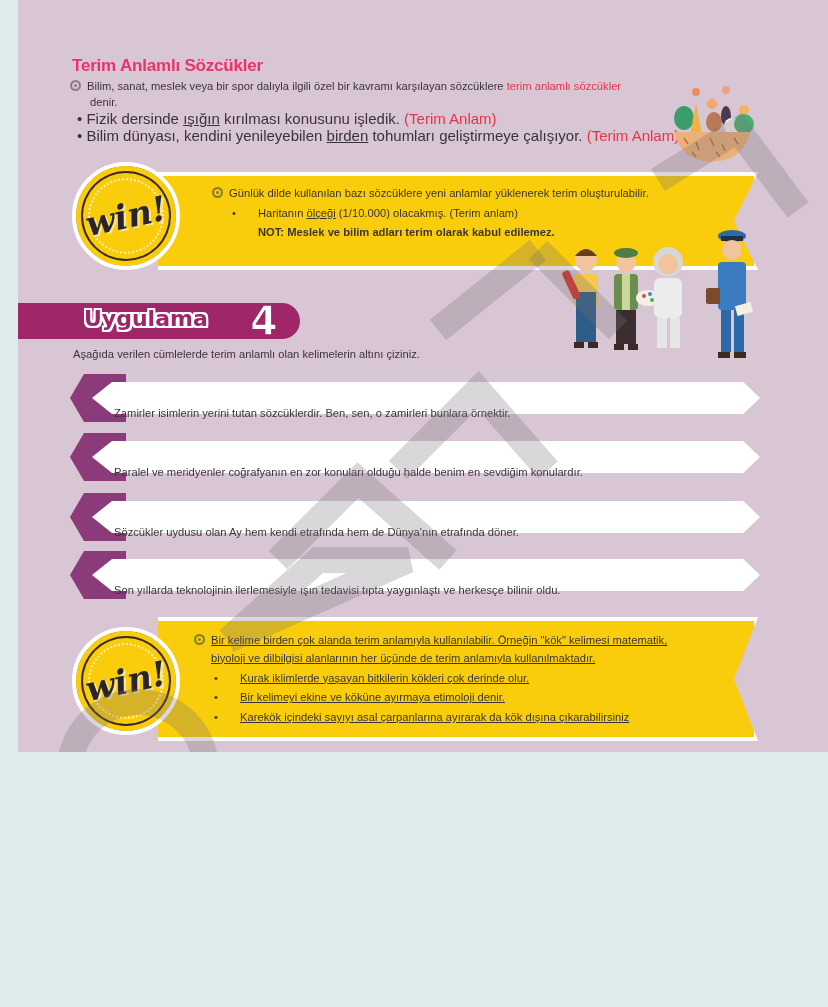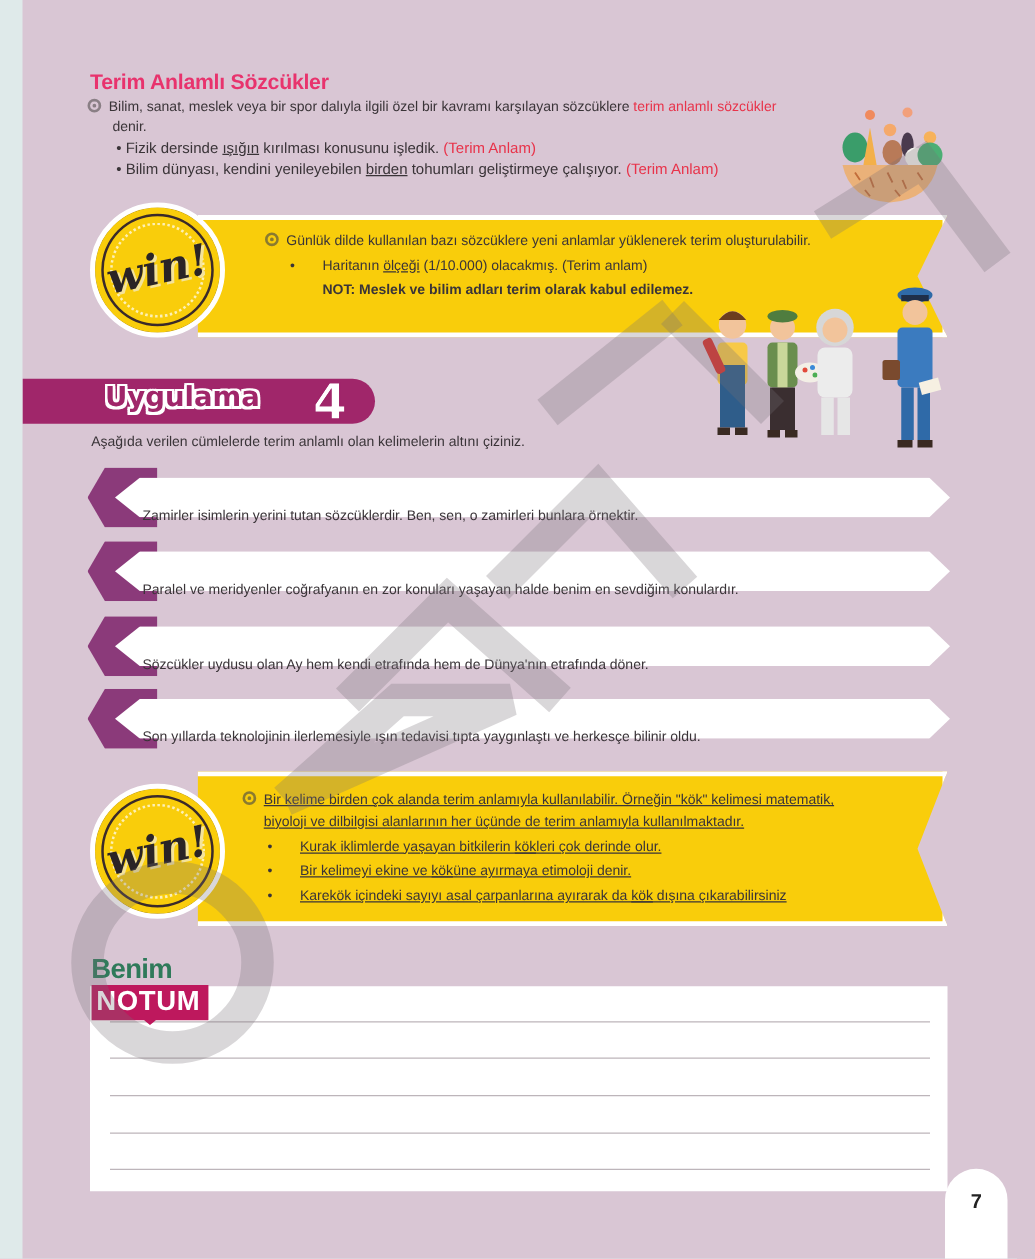--- a/index.html
+++ b/index.html
@@ -4,21 +4,21 @@
   <style>
     * { box-sizing: border-box; margin: 0; padding: 0; }
     html, body { width: 828px; height: 1007px; overflow: hidden; }
     body {
       background: #dfeaea;
       font-family: "Liberation Sans", "DejaVu Sans", sans-serif;
       color: #3a3438;
       position: relative;
     }
     .page {
-      position: absolute; left: 18px; top: 0; width: 810px; height: 1007px;
+      position: absolute; left: 18px; top: 0; width: 810px; height: 752px;
       background: #d9c6d4;
       overflow: hidden;
     }
     .watermark {
       position: absolute; left: 0; top: 0; width: 810px; height: 1007px;
       pointer-events: none; z-index: 50;
     }
     .title {
       position: absolute; left: 54px; top: 56px;
       font-size: 17px; font-weight: bold; color: #e8336d; letter-spacing: -0.2px;
@@ -27,21 +27,21 @@
       position: absolute; left: 52px; top: 78px; width: 620px;
       font-size: 11.2px; line-height: 16px; color: #3a3438;
     }
     .bullet-spiral {
       display: inline-block; width: 11px; height: 11px; border-radius: 50%;
       border: 2px solid #8a7f85; box-shadow: inset 0 0 0 2px #d9c6d4, inset 0 0 0 4px #8a7f85;
       vertical-align: -1px; margin-right: 6px;
     }
     .red { color: #e8334a; }
     .def-indent { padding-left: 20px; }
-    .sub-list { position: absolute; left: 75px; top: 110px; font-size: 12px; line-height: 17px; }
+    .sub-list { position: absolute; left: 59px; top: 110px; font-size: 15px; line-height: 17px; }
     .u { text-decoration: underline; }
     .veg-bowl { position: absolute; left: 648px; top: 80px; width: 90px; height: 90px; }
 
     
     .win-box {
       position: absolute; background: #f9cd0b;
       border: 4px solid #ffffff; border-left: none;
     }
     .win-box-1 { left: 140px; top: 172px; width: 600px; height: 98px; clip-path: polygon(0 0, 100% 0, 96% 50%, 100% 100%, 0 100%); }
     .win-box-2 { left: 140px; top: 617px; width: 600px; height: 124px; clip-path: polygon(0 0, 100% 0, 96% 50%, 100% 100%, 0 100%); }
@@ -217,21 +217,21 @@
   </svg>
 
   <div class="row" style="top:374px;">
     <div class="hex"></div>
     <div class="bar"></div>
     <div class="sentence">Zamirler isimlerin yerini tutan sözcüklerdir. Ben, sen, o zamirleri bunlara örnektir.</div>
   </div>
   <div class="row" style="top:433px;">
     <div class="hex"></div>
     <div class="bar"></div>
-    <div class="sentence">Paralel ve meridyenler coğrafyanın en zor konuları yaşayan halde benim en sevdiğim konulardır.</div>
+    <div class="sentence">Paralel ve meridyenler coğrafyanın en zor konuları olduğu halde benim en sevdiğim konulardır.</div>
   </div>
   <div class="row" style="top:493px;">
     <div class="hex"></div>
     <div class="bar"></div>
     <div class="sentence">Sözcükler uydusu olan Ay hem kendi etrafında hem de Dünya'nın etrafında döner.</div>
   </div>
   <div class="row" style="top:551px;">
     <div class="hex"></div>
     <div class="bar"></div>
     <div class="sentence">Son yıllarda teknolojinin ilerlemesiyle ışın tedavisi tıpta yaygınlaştı ve herkesçe bilinir oldu.</div>

